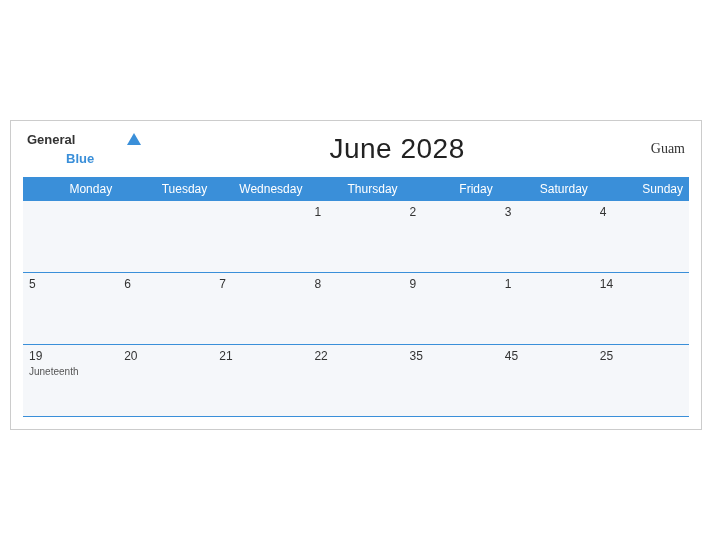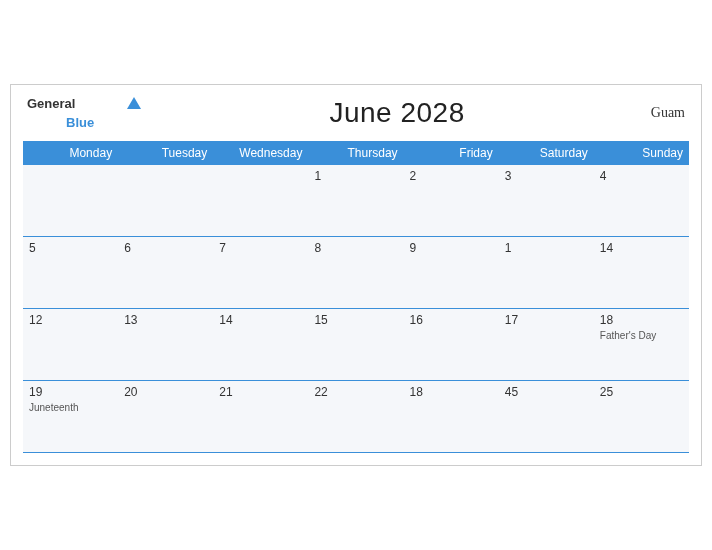--- a/index.html
+++ b/index.html
@@ -171,58 +171,34 @@
           </td>
           <td>
             <span class="day-number">1</span>
           </td>
           <td>
             <span class="day-number">14</span>
           </td>
         </tr>
         <tr>
           <td>
-            <span class="day-number">12</span>
-          </td>
-          <td>
-            <span class="day-number">13</span>
-          </td>
-          <td>
-            <span class="day-number">14</span>
-          </td>
-          <td>
-            <span class="day-number">15</span>
-          </td>
-          <td>
-            <span class="day-number">16</span>
-          </td>
-          <td>
-            <span class="day-number">17</span>
-          </td>
-          <td>
-            <span class="day-number">18</span>
-            <span class="day-event">Father's Day</span>
-          </td>
-        </tr>
-        <tr>
-          <td>
             <span class="day-number">19</span>
             <span class="day-event">Juneteenth</span>
           </td>
           <td>
             <span class="day-number">20</span>
           </td>
           <td>
             <span class="day-number">21</span>
           </td>
           <td>
             <span class="day-number">22</span>
           </td>
           <td>
-            <span class="day-number">18</span>
+            <span class="day-number">35</span>
           </td>
           <td>
             <span class="day-number">45</span>
           </td>
           <td>
             <span class="day-number">25</span>
           </td>
         </tr>
       </tbody>
   </table>

